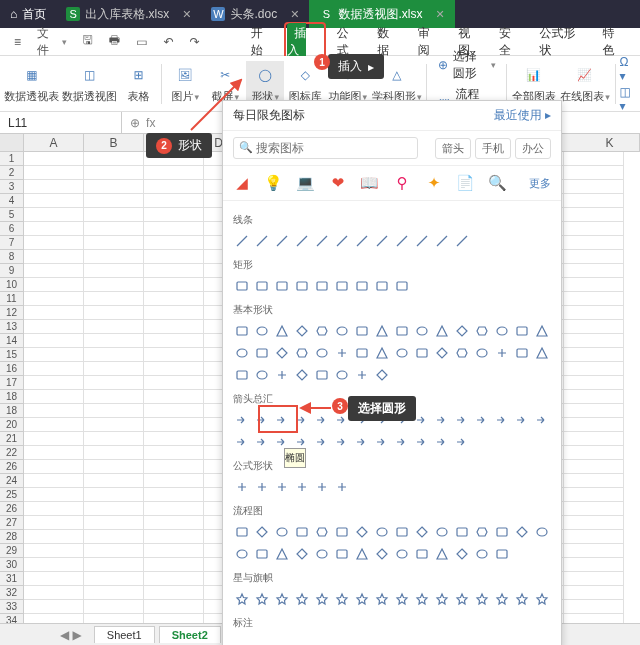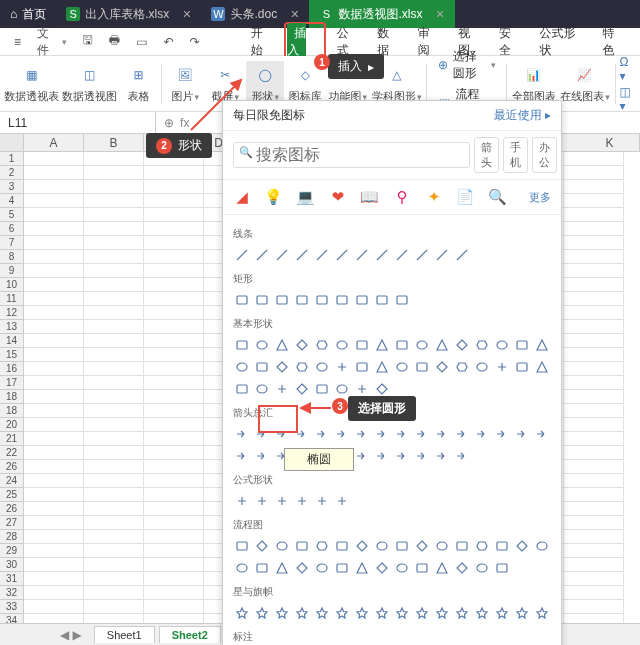--- a/index.html
+++ b/index.html
@@ -19,56 +19,56 @@
 .red-highlight{border:2px solid #e74c3c;border-radius:4px;padding:1px;}
 .ribbon{background:#fff;height:56px;display:flex;align-items:center;border-bottom:1px solid #ddd;padding:0 4px;gap:2px;position:relative;}
 .rbtn{display:flex;flex-direction:column;align-items:center;justify-content:center;padding:2px 6px;cursor:pointer;gap:2px;min-width:38px;}
 .rbtn-icon{width:24px;height:24px;display:flex;align-items:center;justify-content:center;color:#4a7ebb;}
 .rbtn-label{font-size:11px;color:#444;white-space:nowrap;display:flex;align-items:center;gap:1px;}
 .rbtn-h{display:flex;align-items:center;padding:2px 6px;gap:4px;cursor:pointer;}
 .rbtn-h .rbtn-icon{width:16px;height:16px;}
 .sep{width:1px;height:40px;background:#ddd;margin:0 2px;}
 .dd{font-size:9px;color:#888;}
 .formula-area{display:flex;height:22px;border-bottom:1px solid #ccc;align-items:center;}
-.cellref{width:156px;padding:0 8px;border-right:1px solid #ccc;height:100%;display:flex;align-items:center;}
+.cellref{width:122px;padding:0 8px;border-right:1px solid #ccc;height:100%;display:flex;align-items:center;}
 .fx-icons{display:flex;gap:6px;padding:0 8px;color:#888;align-items:center;}
 .grid{position:relative;background:#fff;}
 .col-headers{display:flex;height:18px;background:#f0f0f0;border-bottom:1px solid #ccc;}
 .corner{width:24px;border-right:1px solid #ccc;background:#e8e8e8;}
 .colh{width:60px;border-right:1px solid #ccc;text-align:center;color:#555;line-height:18px;}
 .rows{}
 .row{display:flex;height:14px;}
 .rowh{width:24px;background:#f0f0f0;border-right:1px solid #ccc;border-bottom:1px solid #ccc;text-align:center;color:#555;font-size:10px;line-height:14px;}
 .cell{width:60px;border-right:1px solid #e0e0e0;border-bottom:1px solid #e0e0e0;}
 .sheets{position:absolute;bottom:0;left:0;right:0;height:22px;background:#f0f0f0;border-top:1px solid #ccc;display:flex;align-items:center;padding-left:60px;gap:4px;}
 .sheet-tab{padding:2px 12px;border:1px solid #ccc;border-bottom:none;background:#fff;font-size:11px;}
 .sheet-tab.active{color:#1e8e3e;font-weight:bold;}
 .dropdown-panel{position:absolute;left:222px;top:100px;width:340px;height:548px;background:#fff;border:1px solid #ccc;box-shadow:0 2px 8px rgba(0,0,0,0.2);overflow:hidden;z-index:100;}
 .dp-header{display:flex;justify-content:space-between;padding:6px 10px;border-bottom:1px solid #eee;font-size:12px;text-align:right;}
 .dp-link{color:#4a7ebb;cursor:pointer;}
 .dp-search{display:flex;padding:6px 10px;gap:4px;align-items:center;border-bottom:1px solid #eee;}
-.dp-search input{flex:1;border:1px solid #ddd;padding:3px 6px 3px 22px;font-size:16px;border-radius:3px;}
+.dp-search input{flex:1;border:1px solid #ddd;padding:3px 6px 3px 22px;font-size:12px;border-radius:3px;}
 .dp-search-wrap{position:relative;flex:1;}
 .dp-search-icon{position:absolute;left:6px;top:4px;color:#aaa;font-size:11px;}
 .dp-chip{border:1px solid #ddd;padding:2px 6px;border-radius:3px;font-size:11px;color:#666;cursor:pointer;}
 .dp-fav{display:flex;padding:8px 10px;gap:14px;border-bottom:1px solid #eee;align-items:center;}
 .fav-ico{width:18px;height:18px;display:flex;align-items:center;justify-content:center;font-size:15px;}
 .more-link{margin-left:auto;color:#4a7ebb;font-size:11px;cursor:pointer;}
 .dp-section{padding:6px 10px;}
 .dp-sec-title{font-size:11px;color:#333;margin-bottom:4px;}
 .dp-sub{font-size:10px;color:#666;margin:6px 0 3px;}
 .shape-row{display:flex;flex-wrap:wrap;gap:2px;padding:2px 0;}
 .shape{width:18px;height:18px;display:flex;align-items:center;justify-content:center;color:#5b7ba8;cursor:pointer;}
 .shape svg{width:14px;height:14px;stroke:#5b7ba8;fill:none;stroke-width:1.2;}
 .callout-dark{position:absolute;background:#3a3a3a;color:#fff;padding:4px 10px;border-radius:3px;font-size:12px;display:flex;align-items:center;gap:6px;z-index:300;}
 .callout-badge{width:16px;height:16px;border-radius:50%;background:#e74c3c;color:#fff;display:flex;align-items:center;justify-content:center;font-size:10px;font-weight:bold;}
 .badge-standalone{position:absolute;width:16px;height:16px;border-radius:50%;background:#e74c3c;color:#fff;display:flex;align-items:center;justify-content:center;font-size:10px;font-weight:bold;z-index:301;}
 .arrow-red{position:absolute;z-index:250;}
 .red-box{position:absolute;border:2px solid #e74c3c;z-index:200;}
-.tooltip-yellow{position:absolute;background:#ffffe1;border:1px solid #999;padding:2px 22px;font-size:12px;z-index:310;}
+.tooltip-yellow{position:absolute;background:#ffffe1;border:1px solid #999;padding:2px 0;font-size:10px;z-index:310;}
 </style>
 </head>
 <body>
 
 <div class="titlebar">
   <div class="tab home">
       <span>⌂</span>
       <span>首页</span>
     </div>
   <div class="tab">

